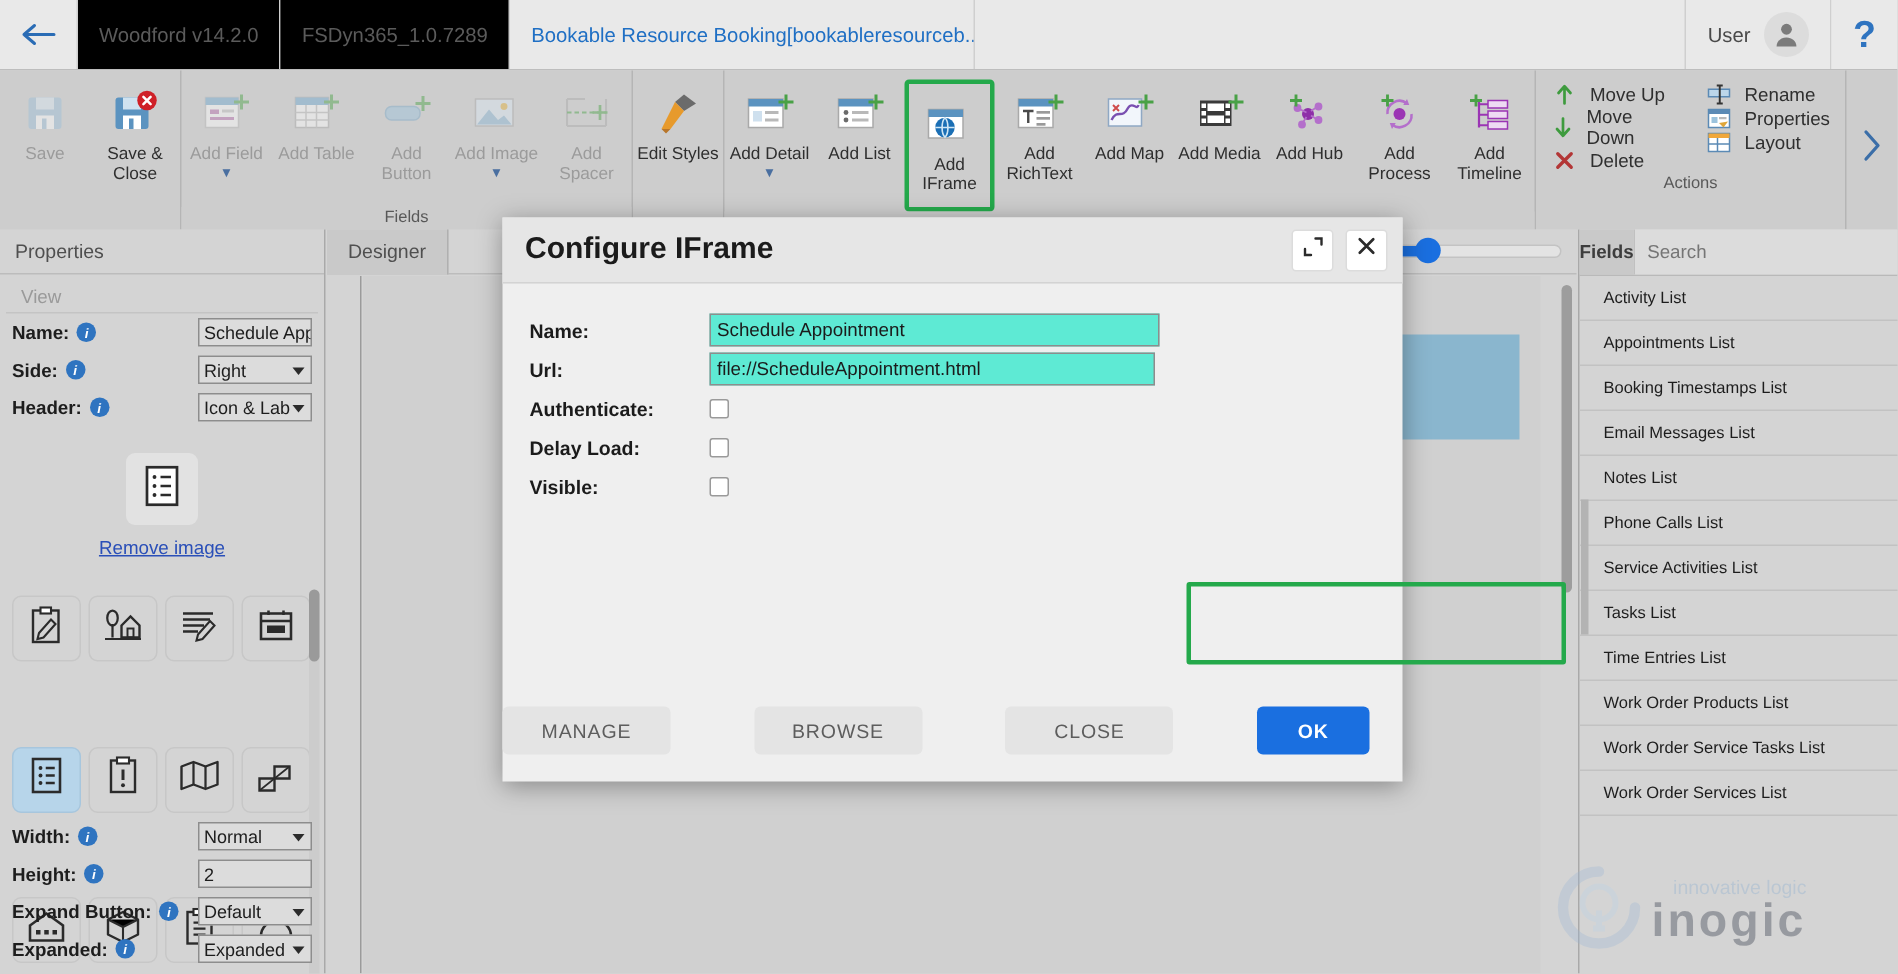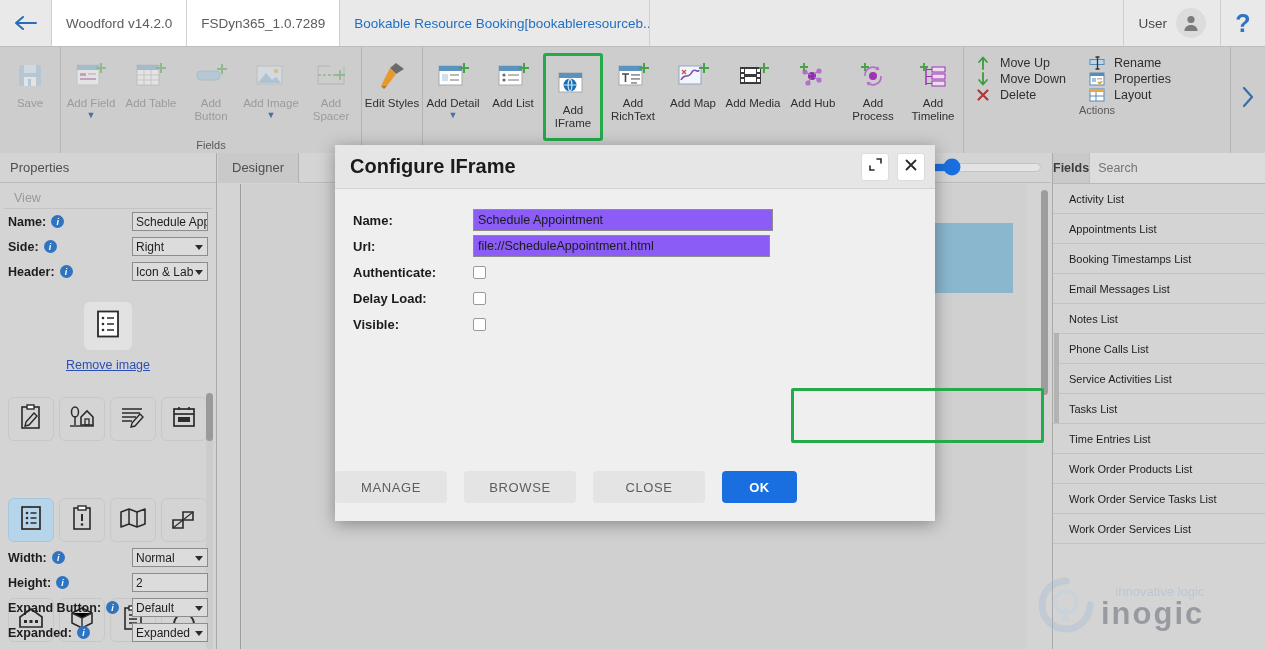--- a/index.html
+++ b/index.html
@@ -21,21 +21,21 @@
   .back-btn {
     width: 52px; display: flex; align-items: center; justify-content: center;
     border-right: 1px solid #cfcfcf;
     background: #e9e9e9;
   }
   .back-btn svg { display: block; }
   .top-tab {
     display: flex; align-items: center; padding: 0 14px;
     font-size: 13.5px; color: #5b5b5b;
     border-right: 1px solid #cfcfcf;
-    background: #ffffff;
+    background: #000000;
     white-space: nowrap;
   }
   .top-tab.active {
     background: #e9e9e9; color: #1f6fc4; max-width: 310px;
     overflow: hidden; text-overflow: ellipsis;
   }
   .top-spacer { flex: 1; background: #e9e9e9; border-right: 1px solid #cfcfcf;}
   .user-box {
     display: flex; align-items: center; gap: 9px; padding: 0 14px;
     font-size: 13.5px; color: #4a4a4a; border-right: 1px solid #cfcfcf;
@@ -251,35 +251,35 @@
   .modal-title { font-size: 20px; font-weight: bold; color: #1b1b1b; }
   .modal-head-btns { margin-left: auto; display: flex; gap: 8px; }
   .mh-btn {
     width: 28px; height: 28px; background: #fff; border: 1px solid #dcdcdc;
     border-radius: 3px; display: flex; align-items: center; justify-content: center;
   }
   .modal-body { position: relative; padding: 18px 0 0 0; height: 332px; }
   .field-row { display: flex; align-items: center; height: 26px; padding-left: 18px; }
   .field-label { width: 120px; font-size: 13px; font-weight: bold; color: #1b1b1b; }
   .field-input {
-    width: 300px; height: 22px; border: 1px solid #8d8d8d; background: #8b5cf6;
+    width: 300px; height: 22px; border: 1px solid #8d8d8d; background: #5eead4;
     font-size: 12.5px; color: #1b1b1b; padding: 0 4px;
     font-family: "Liberation Sans", sans-serif;
   }
   .field-input2 { width: 297px; }
   .cbox {
     width: 13px; height: 13px; border: 1px solid #9a9a9a; background: #fff; border-radius: 2px;
   }
   .green-box {
     position: absolute; left: 456px; top: 199px; width: 253px; height: 55px;
     border: 3px solid #24a94b; border-radius: 2px; pointer-events: none;
   }
   .modal-foot {
     position: absolute; left: 0; bottom: 18px; width: 600px;
-    display: flex; justify-content: flex-start; gap: 17px; padding-right: 22px;
+    display: flex; justify-content: space-between; gap: 17px; padding-right: 22px;
   }
   .btn {
     min-width: 112px; height: 32px; border-radius: 4px; border: none;
     background: #e4e4e4; color: #5d5d5d; font-size: 13px; letter-spacing: .6px;
     font-family: "Liberation Sans", sans-serif; cursor: pointer;
   }
   .btn.primary { background: #1a6fe0; color: #fff; font-weight: bold; min-width: 75px; }
 </style>
 </head>
 <body>
@@ -325,20 +325,34 @@
         <div class="rb disabled">
           <span class="ic">
             <svg width="30" height="30" viewBox="0 0 30 30">
                 <rect x="4" y="5" width="22" height="21" rx="2" fill="#9cbfd9"></rect>
                 <rect x="9" y="5" width="12" height="8" fill="#d9e8f3"></rect>
                 <rect x="9" y="17" width="12" height="9" fill="#ffffff"></rect>
                 <rect x="13" y="19" width="3" height="7" fill="#9cbfd9"></rect>
               </svg>
           </span>
           <div class="lbl">Save</div>
+        </div>
+        <div class="rb">
+          <span class="ic">
+            <svg width="34" height="30" viewBox="0 0 34 30">
+                <rect x="4" y="5" width="22" height="21" rx="2" fill="#5b93c0"></rect>
+                <rect x="9" y="5" width="12" height="8" fill="#cfe2f0"></rect>
+                <rect x="9" y="17" width="12" height="9" fill="#ffffff"></rect>
+                <rect x="13" y="19" width="3" height="7" fill="#5b93c0"></rect>
+                <circle cx="25" cy="7" r="6.5" fill="#cf2027"></circle>
+                <path d="M22.6 4.6 L27.4 9.4 M27.4 4.6 L22.6 9.4" stroke="#fff" stroke-width="1.7" stroke-linecap="round"></path>
+              </svg>
+          </span>
+          <div class="lbl" style="white-space:pre-line">Save &amp;
+Close</div>
         </div>
       </div>
       <div class="rg-caption"></div>
     </div>
 
     <div class="ribbon-group">
       <div class="rg-items">
         <div class="rb disabled">
           <span class="ic">
             <svg width="34" height="30" viewBox="0 0 34 30">

